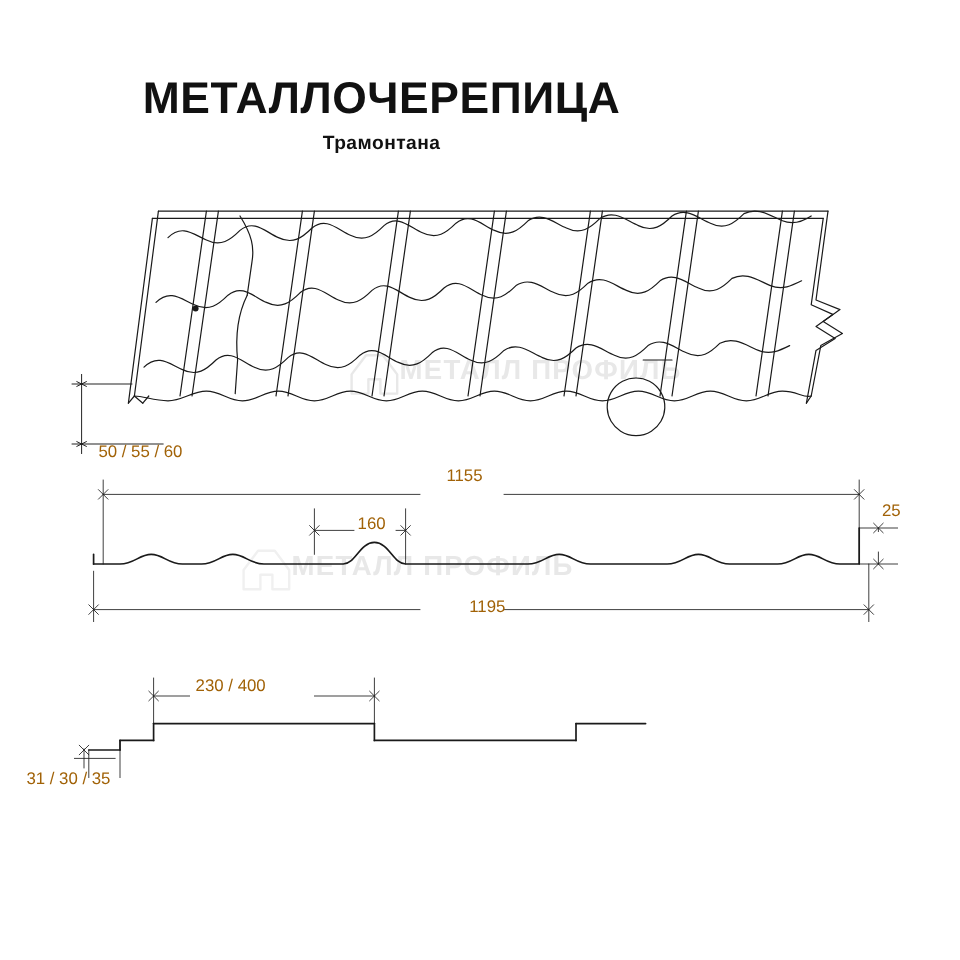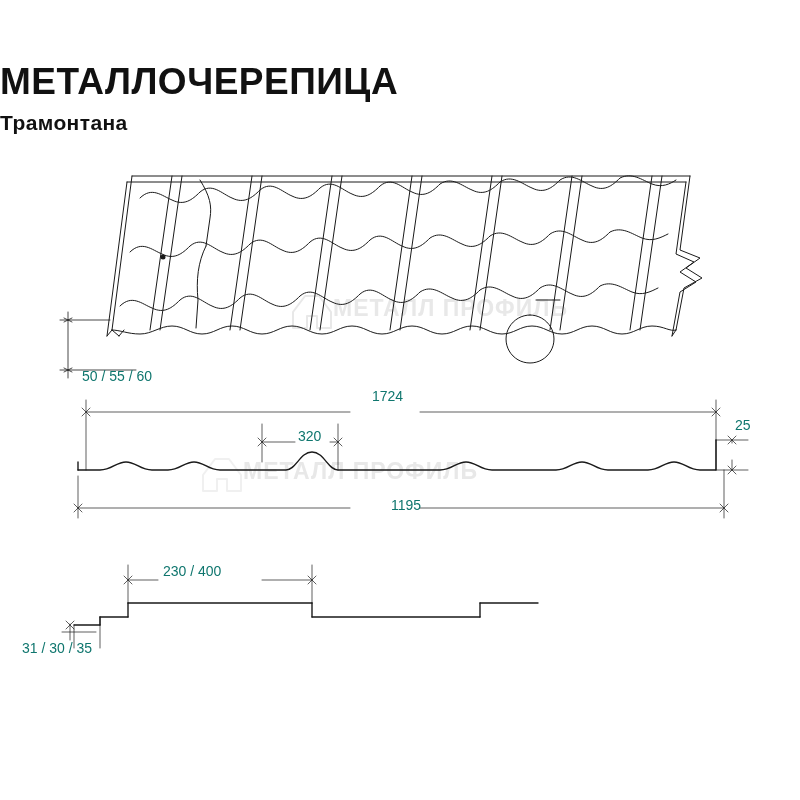--- a/index.html
+++ b/index.html
@@ -18,47 +18,47 @@
   .page {
     position: relative;
     width: 800px;
     height: 800px;
   }
   .title-block {
     position: absolute;
     left: 0;
     top: 62px;
     width: 636px;
-    text-align: left;
+    text-align: center;
   }
   .title {
     font-size: 37px;
     font-weight: bold;
     letter-spacing: 0.5px;
     line-height: 1.1;
     color: #111111;
   }
   .subtitle {
-    font-size: 21px;
+    font-size: 16px;
     font-weight: bold;
     margin-top: 8px;
     letter-spacing: 0.4px;
     color: #111111;
   }
   .drawing {
     position: absolute;
     left: 0;
     top: 0;
     width: 800px;
     height: 800px;
   }
   .dim-label {
     position: absolute;
     font-size: 14px;
-    color: #0f766e;
+    color: #a16207;
     white-space: nowrap;
   }
   .wm {
     position: absolute;
     font-size: 23px;
     font-weight: bold;
     color: #e8e8e8;
     letter-spacing: 1px;
     white-space: nowrap;
     pointer-events: none;
@@ -316,20 +316,20 @@
           <path d="M62,632 L96,632"></path>
           <path d="M70,624 L70,640"></path>
           <path d="M66,629 L74,621 M66,621 L74,629"></path>
         </g>
       </g>
 
     </g>
   </svg>
 
   <div class="dim-label" style="left:82px; top:368px;">50 / 55 / 60</div>
-  <div class="dim-label" style="left:372px; top:388px;">1724</div>
-  <div class="dim-label" style="left:298px; top:428px;">320</div>
+  <div class="dim-label" style="left:372px; top:388px;">1155</div>
+  <div class="dim-label" style="left:298px; top:428px;">160</div>
   <div class="dim-label" style="left:735px; top:417px;">25</div>
   <div class="dim-label" style="left:391px; top:497px;">1195</div>
   <div class="dim-label" style="left:163px; top:563px;">230 / 400</div>
   <div class="dim-label" style="left:22px; top:640px;">31 / 30 / 35</div>
 
 </div>
 
 </body></html>

